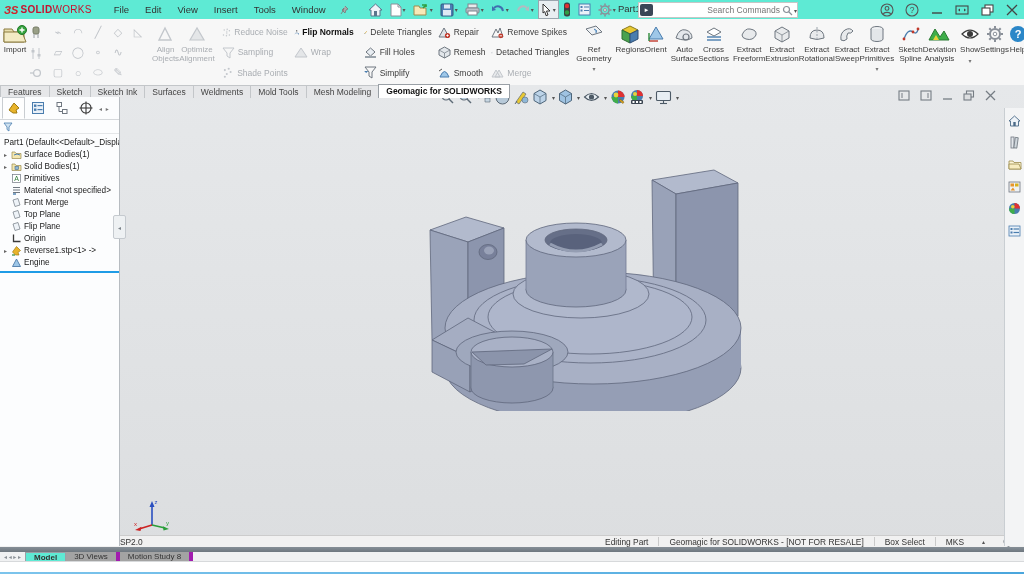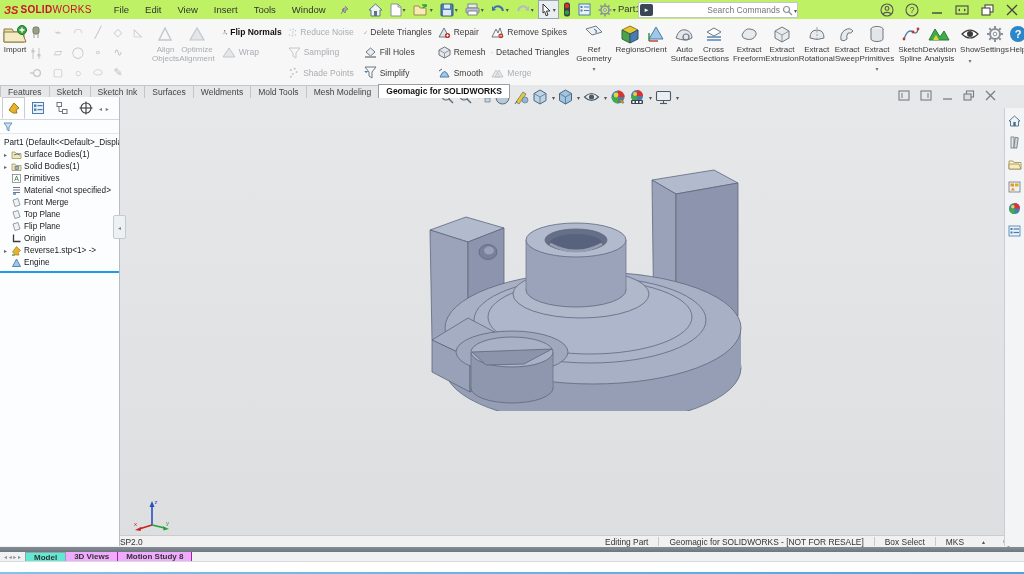--- a/index.html
+++ b/index.html
@@ -1,20 +1,20 @@
 <!DOCTYPE html>
 <html><head>
 <meta charset="utf-8">
 <style>
   html,body{margin:0;padding:0;background:#fff;}
   #app{position:relative;width:1024px;height:574px;overflow:hidden;
        font-family:"Liberation Sans",sans-serif;font-size:9px;color:#222;background:#fff;}
   svg{display:block}
   
-  .titlebar{position:absolute;top:0;left:0;right:0;height:19px;background:#bef264;display:flex;align-items:center;}
+  .titlebar{position:absolute;top:0;left:0;right:0;height:19px;background:#5eead4;display:flex;align-items:center;}
   .logo{display:flex;align-items:center;margin-left:4px;}
   .logo-glyph{color:#d2232a;font-weight:bold;font-style:italic;font-size:11px;margin-right:2px;}
   .logo-text{color:#c8102e;font-size:10px;letter-spacing:.3px;}
   .logo-text b{font-weight:bold}
   .menus{display:flex;margin-left:14px;}
   .menus .mi{padding:2px 8px;color:#333;font-size:9.5px;cursor:default;}
   .pin{margin:0 6px;color:#666;}
   .qbar{display:flex;align-items:center;margin-left:10px;gap:1px;}
   .qbtn{display:flex;align-items:center;height:17px;padding:0 2px;border:1px solid transparent;}
   .qbtn.pressed{border:1px solid #9aa5ae;background:#e9eef2;}
@@ -62,21 +62,21 @@
   .trow .lbl{font-size:8.2px;color:#1a1a1a;}
   .tree-endline{border-top:2px solid #1f9ce6;margin-top:3px;}
   .split-handle{position:absolute;left:113px;top:215px;width:11px;height:22px;background:#eef1f3;border:1px solid #c5cacf;border-radius:2px;display:flex;align-items:center;justify-content:center;color:#7d848b;font-size:6px;z-index:7;}
   
   .taskpane{position:absolute;right:0;top:108px;bottom:28px;width:19px;background:#f3f4f5;border-left:1px solid #c9ced2;z-index:6;display:flex;flex-direction:column;align-items:center;padding-top:4px;gap:5px;}
   .tp-item{width:17px;height:17px;display:flex;align-items:center;justify-content:center;}
   
   .darkstrip{position:absolute;left:0;right:0;top:546px;height:6px;background:linear-gradient(#8a939b,#6e777f);}
   .btabs{position:absolute;left:0;right:0;top:552px;height:9px;background:#f0f1f2;display:flex;align-items:stretch;border-bottom:1px solid #d7d9db;}
   .bnav{display:flex;align-items:center;gap:2px;padding:0 4px;color:#8a9096;font-size:6px;}
-  .btab{padding:0 8px;display:flex;align-items:center;font-size:8px;background:#f0abfc;border-right:1px solid #a21caf;color:#333;font-weight:bold;}
+  .btab{padding:0 8px;display:flex;align-items:center;font-size:8px;background:#a3a3a3;border-right:4px solid #a21caf;color:#333;}
   .btab.active{background:#5eead4;font-weight:bold;border:1px solid #9aa0a6;border-bottom:none;text-align:right;}
   .statusbar{position:absolute;left:0;right:0;top:535px;height:11px;background:#f1f1f1;border-top:1px solid #cccccc;display:flex;align-items:center;font-size:8.4px;color:#333;}
   .status-left{padding-left:4px;}
   .status-right{margin-left:auto;display:flex;align-items:center;height:100%;}
   .sitem{padding:0 10px;display:flex;align-items:center;height:100%;}
   .ssep{width:1px;height:80%;background:#c9c9c9;}
   .scaret{font-size:6px;color:#555;padding:0 8px;}
   .bluestrip{position:absolute;left:0;right:0;top:572px;height:2px;background:linear-gradient(90deg,#7cc4ec,#4aa6dd);}
 </style>
 </head>
@@ -307,38 +307,20 @@
     </div>
     <div class="btn-big gray" style="width:42px">
       <span class="bicon">
           <svg width="18" height="16" viewBox="0 0 18 16">
             <path d="M2 14 L9 2 L16 14 Z" fill="#e4e6e8" stroke="#c3c7cc" stroke-width="1.2"></path>
           </svg>
         </span>
       <span>Optimize Alignment</span>
     </div>
     <div class="rsep"></div>
-    <div class="rcol" style="width:64px">
-      <span class="btn-row strong">
-          <svg width="14" height="13" viewBox="0 0 14 13">
-            <path d="M7 6 L7 1" stroke="#333" stroke-width="1.2"></path>
-            <path d="M7 0 L5.5 3 L8.5 3 Z" fill="#333"></path>
-            <path d="M2 10 C4 7 10 7 12 10" fill="none" stroke="#4a7dae" stroke-width="1.2"></path>
-            <path d="M12 12 L13 8.5 L9.8 9.6 Z" fill="#4a7dae"></path>
-          </svg>
-          <span>Flip Normals</span>
-        </span>
-      <span class="btn-row gray">
-          <svg width="14" height="13" viewBox="0 0 14 13">
-            <path d="M1 11 L7 2 L13 11 Z" fill="#e4e6e8" stroke="#c3c7cc"></path>
-          </svg>
-          <span>Wrap</span>
-        </span>
-      <span class="btn-row" style="visibility:hidden">·</span>
-    </div>
     <div class="rcol" style="width:70px">
       <span class="btn-row gray">
           <svg width="13" height="13" viewBox="0 0 13 13">
             <g fill="#c3c7cc">
               <circle cx="3" cy="3" r="1"></circle>
               <circle cx="7" cy="2" r="1"></circle>
               <circle cx="10" cy="4" r="1"></circle>
               <circle cx="2" cy="10" r="1"></circle>
               <circle cx="6" cy="11" r="1"></circle>
               <circle cx="10" cy="10" r="1"></circle>
@@ -358,20 +340,38 @@
             <g fill="#c3c7cc">
               <circle cx="3" cy="4" r="1.1"></circle>
               <circle cx="7" cy="2.5" r="1.1"></circle>
               <circle cx="5" cy="8" r="1.1"></circle>
               <circle cx="9" cy="6" r="1.1"></circle>
               <circle cx="3" cy="11" r="1.1"></circle>
             </g>
           </svg>
           <span>Shade Points</span>
         </span>
+    </div>
+    <div class="rcol" style="width:64px">
+      <span class="btn-row strong">
+          <svg width="14" height="13" viewBox="0 0 14 13">
+            <path d="M7 6 L7 1" stroke="#333" stroke-width="1.2"></path>
+            <path d="M7 0 L5.5 3 L8.5 3 Z" fill="#333"></path>
+            <path d="M2 10 C4 7 10 7 12 10" fill="none" stroke="#4a7dae" stroke-width="1.2"></path>
+            <path d="M12 12 L13 8.5 L9.8 9.6 Z" fill="#4a7dae"></path>
+          </svg>
+          <span>Flip Normals</span>
+        </span>
+      <span class="btn-row gray">
+          <svg width="14" height="13" viewBox="0 0 14 13">
+            <path d="M1 11 L7 2 L13 11 Z" fill="#e4e6e8" stroke="#c3c7cc"></path>
+          </svg>
+          <span>Wrap</span>
+        </span>
+      <span class="btn-row" style="visibility:hidden">·</span>
     </div>
     <div class="rsep"></div>
     <div class="rcol" style="width:72px">
       <span class="btn-row">
           <svg width="13" height="13" viewBox="0 0 13 13">
             <path d="M2 11 L10 2" stroke="#d9a11c" stroke-width="2.4"></path>
             <path d="M10 2 L12 0.5 L11.5 3.5 Z" fill="#555"></path>
             <path d="M1 12 L4 9 L5 12 Z" fill="#4a7dae"></path>
           </svg>
           <span>Delete Triangles</span>

